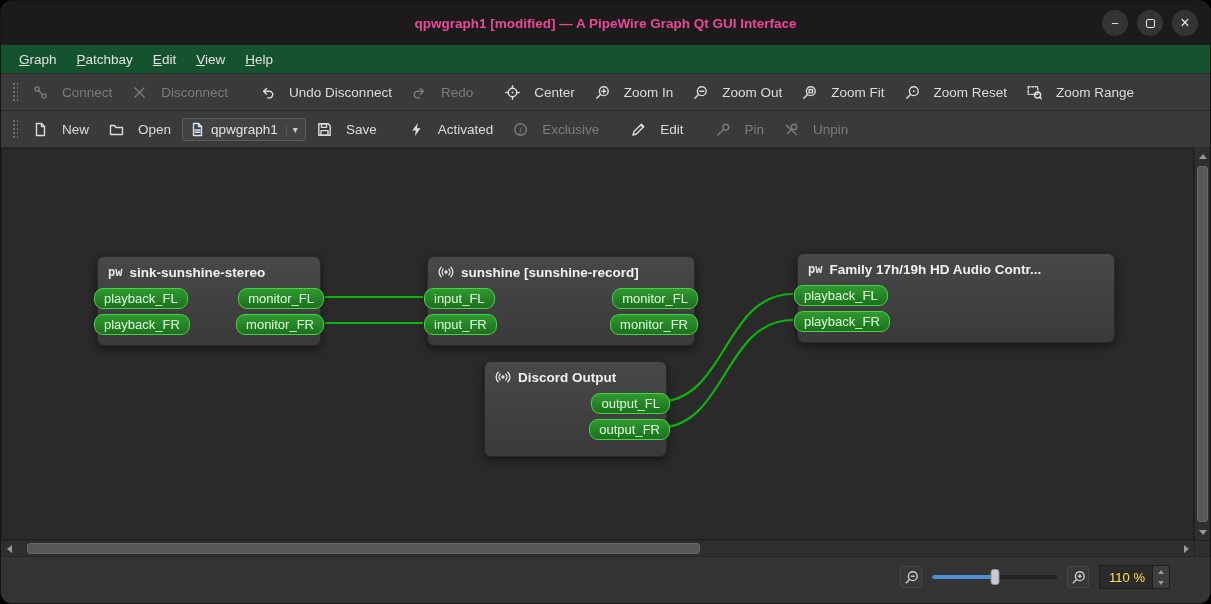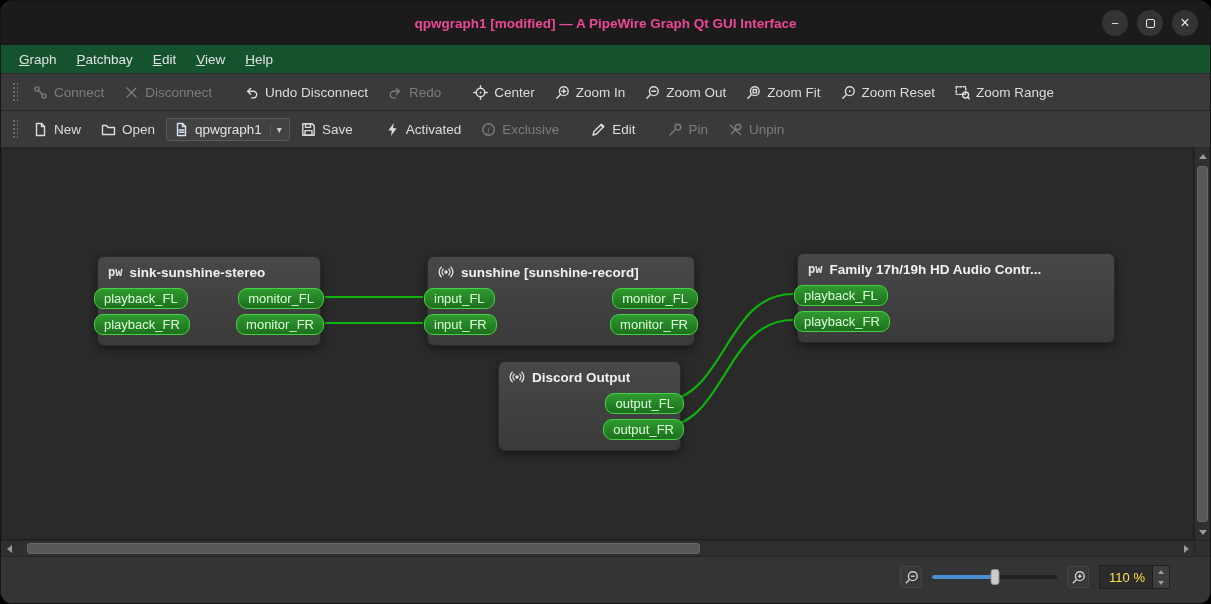--- a/index.html
+++ b/index.html
@@ -20,21 +20,21 @@
   .menubar { height:29px; background:#14532d; display:flex; align-items:stretch; padding-left:8px; border-bottom:1px solid #2a2a2a; flex:0 0 auto; }
   .menu-item { display:flex; align-items:center; padding:0 10px; color:#e2e2e2; font-size:13.5px; }
   .menu-item span { display:inline-block; }
   .menu-item span::first-letter { text-decoration:underline; }
 
   
   .toolbar { height:37px; background:#3a3a3a; border-bottom:1px solid #2a2a2a; display:flex; align-items:center; gap:2px; padding:0 6px; flex:0 0 auto; }
   .tb-handle { width:7px; height:22px; margin:0 4px;
                background-image:radial-gradient(circle, #6d6d6d 1px, transparent 1.3px);
                background-size:4px 4px; background-position:1px 1px; flex:0 0 auto; }
-  .tb-btn { display:flex; align-items:center; gap:6px; padding:5px 9px; color:#dcdcdc; font-size:13.5px; border-radius:3px; white-space:nowrap;justify-content:center; }
+  .tb-btn { display:flex; align-items:center; gap:14px; padding:5px 9px; color:#dcdcdc; font-size:13.5px; border-radius:3px; white-space:nowrap;justify-content:center; }
   .tb-btn.disabled { color:#7c7c7c; }
   .tb-btn svg { display:block; }
   .tb-group-gap { width:10px; flex:0 0 auto; }
   .combo { display:flex; align-items:center; gap:6px; background:#424242; border:1px solid #5b5b5b; border-radius:3px; padding:3px 7px; color:#e4e4e4; font-size:13.5px; }
   .combo .arrow { border-left:1px solid #585858; padding-left:6px; margin-left:2px; color:#cfcfcf; font-size:10px; }
   .combo svg { color:#d7e4f2; }
 
   
   .canvas-area { flex:1 1 auto; display:flex; min-height:0;text-decoration:underline; }
   .scene-wrap { flex:1 1 auto; position:relative; background:#2a2a2a; border:1px solid #202020; overflow:hidden; }
@@ -367,21 +367,21 @@
           </div>
           <div class="port-row">
             <div class="port left">playback_FL</div>
             <div class="spacer"></div>
           </div>
           <div class="port-row">
             <div class="port left">playback_FR</div>
             <div class="spacer"></div>
           </div>
         </div>
-        <div class="gnode" style="left: 496px; top: 212px; width: 183px; padding-bottom: 6px;">
+        <div class="gnode" style="left: 482px; top: 212px; width: 183px; padding-bottom: 12px;">
           <div class="gnode-header">
             <span class="gnode-icon">
               <svg width="16" height="16" viewBox="0 0 16 16" fill="none" stroke="currentColor" stroke-width="1.3" stroke-linecap="round">
                 <circle cx="8" cy="8" r="1.7" fill="currentColor" stroke="none"></circle>
                 <path d="M5.2 5.2a4 4 0 000 5.6M10.8 5.2a4 4 0 010 5.6"></path>
                 <path d="M3.2 3.2a6.6 6.6 0 000 9.6M12.8 3.2a6.6 6.6 0 010 9.6"></path>
               </svg>
             </span>
             <span class="gnode-title">Discord Output</span>
           </div>

